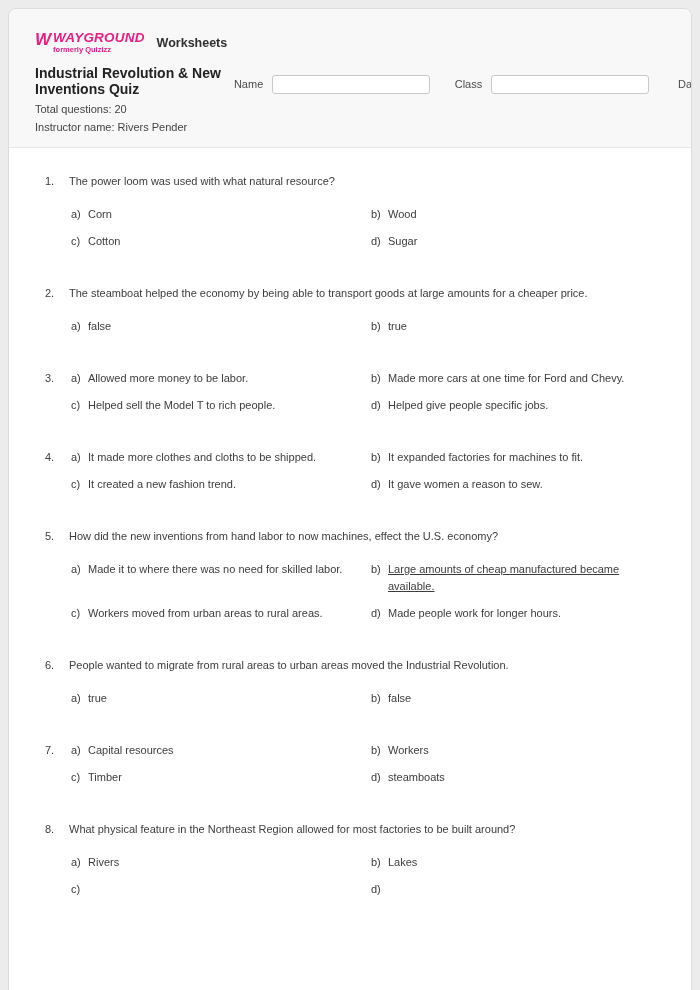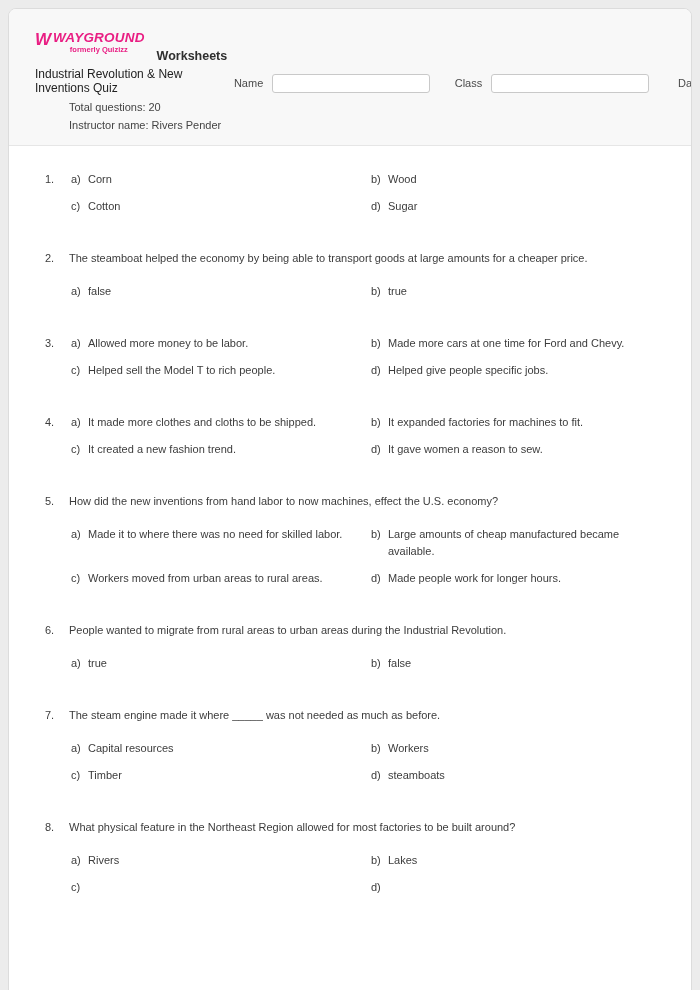--- a/index.html
+++ b/index.html
@@ -30,43 +30,43 @@
   .brand-row { display: flex; align-items: flex-start; }
   .logo-mark {
     font-style: italic;
     font-weight: 900;
     font-size: 17px;
     line-height: 17px;
     letter-spacing: -1px;
     margin-right: 3px;
     margin-top: 1px;
   }
-  .wordmark-stack { display: flex; flex-direction: column; align-items: center; }
+  .wordmark-stack { display: flex; flex-direction: column; align-items: flex-start; }
   .wordmark {
     font-style: italic;
     font-weight: 800;
     font-size: 13.5px;
     line-height: 15px;
     letter-spacing: 0.2px;
   }
   .tagline { font-size: 7.5px; line-height: 9px; font-weight: 600; }
   .product-label {
     font-weight: 700;
     font-size: 12.5px;
     color: #2f2f2f;
     margin-left: 12px;
-    margin-top: 19px;
+    margin-top: 6px;
   }
   .quiz-title {
-    margin-top: 4px;
-    font-weight: 400;
-    font-size: 12px;
+    margin-top: 11px;
+    font-weight: 700;
+    font-size: 14px;
     color: #222;
   }
-  .meta-line { margin-top: 6px; font-size: 11px; color: #444; line-height: 12px; margin-left: 34px; }
+  .meta-line { margin-top: 6px; font-size: 11px; color: #444; line-height: 12px; }
   .fields { display: flex; gap: 16px; padding-top: 5px; }
   .field-row { display: flex; align-items: center; }
   .field-label {
     width: 36px; text-align: right;
     font-size: 11px; color: #4a4a4a;
     margin-right: 9px;
   }
   .field-input {
     width: 158px; height: 19px;
     border: 1px solid #c9c9c9;
@@ -84,21 +84,21 @@
   .q-text { font-size: 11px; line-height: 17px; color: #3c3c3c; margin-bottom: 16px; }
   .opts {
     display: grid;
     grid-template-columns: 300px 1fr;
     row-gap: 10px;
     padding-left: 2px;
   }
   .opt { display: flex; align-items: flex-start; font-size: 11px; line-height: 17px; color: #3c3c3c; }
   .opt-letter { flex: 0 0 17px; }
   .opt-text { flex: 1; padding-right: 12px; }
-  .opt-text.narrow { max-width: 250px; }
+  .opt-text.narrow { max-width: 250px; text-decoration: underline; }
 </style>
 </head>
 <body>
 
 <div class="card">
 
   <div class="ws-header">
     <div>
       <div class="brand-row">
         <span class="logo-mark brand-accent" style="color: rgb(233, 30, 131);">W</span>
@@ -127,20 +127,21 @@
         <input class="field-input" type="text" value="" style="">
       </div>
     </div>
   </div>
 
   <div class="main">
 
     <section class="question">
       <div class="q-num">1.</div>
       <div class="q-body">
+        <div class="q-text">The power loom was used with what natural resource?</div>
         <div class="opts">
           <div class="opt">
               <span class="opt-letter">a)</span>
               <span class="opt-text">Corn</span>
             </div>
           <div class="opt">
               <span class="opt-letter">b)</span>
               <span class="opt-text">Wood</span>
             </div>
           <div class="opt">
@@ -241,38 +242,37 @@
               <span class="opt-letter">d)</span>
               <span class="opt-text">Made people work for longer hours.</span>
             </div>
         </div>
       </div>
     </section>
 
     <section class="question">
       <div class="q-num">6.</div>
       <div class="q-body">
-        <div class="q-text">People wanted to migrate from rural areas to urban areas during the Industrial Revolution.</div>
+        <div class="q-text">People wanted to migrate from rural areas to urban areas moved the Industrial Revolution.</div>
         <div class="opts">
           <div class="opt">
               <span class="opt-letter">a)</span>
               <span class="opt-text">true</span>
             </div>
           <div class="opt">
               <span class="opt-letter">b)</span>
               <span class="opt-text">false</span>
             </div>
         </div>
       </div>
     </section>
 
     <section class="question">
       <div class="q-num">7.</div>
       <div class="q-body">
-        <div class="q-text">The steam engine made it where _____ was not needed as much as before.</div>
         <div class="opts">
           <div class="opt">
               <span class="opt-letter">a)</span>
               <span class="opt-text">Capital resources</span>
             </div>
           <div class="opt">
               <span class="opt-letter">b)</span>
               <span class="opt-text">Workers</span>
             </div>
           <div class="opt">

